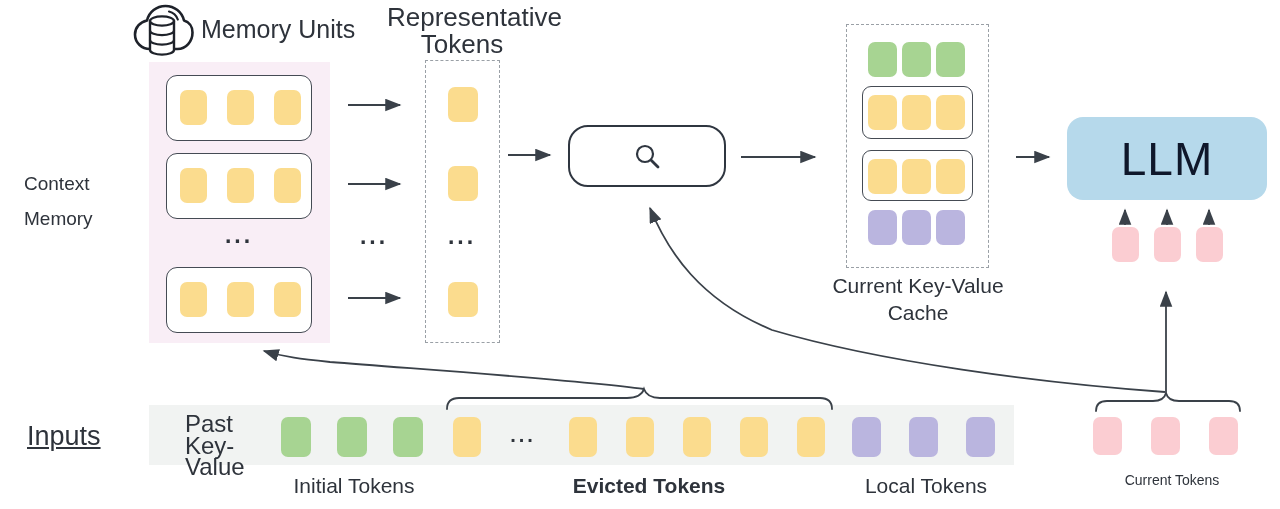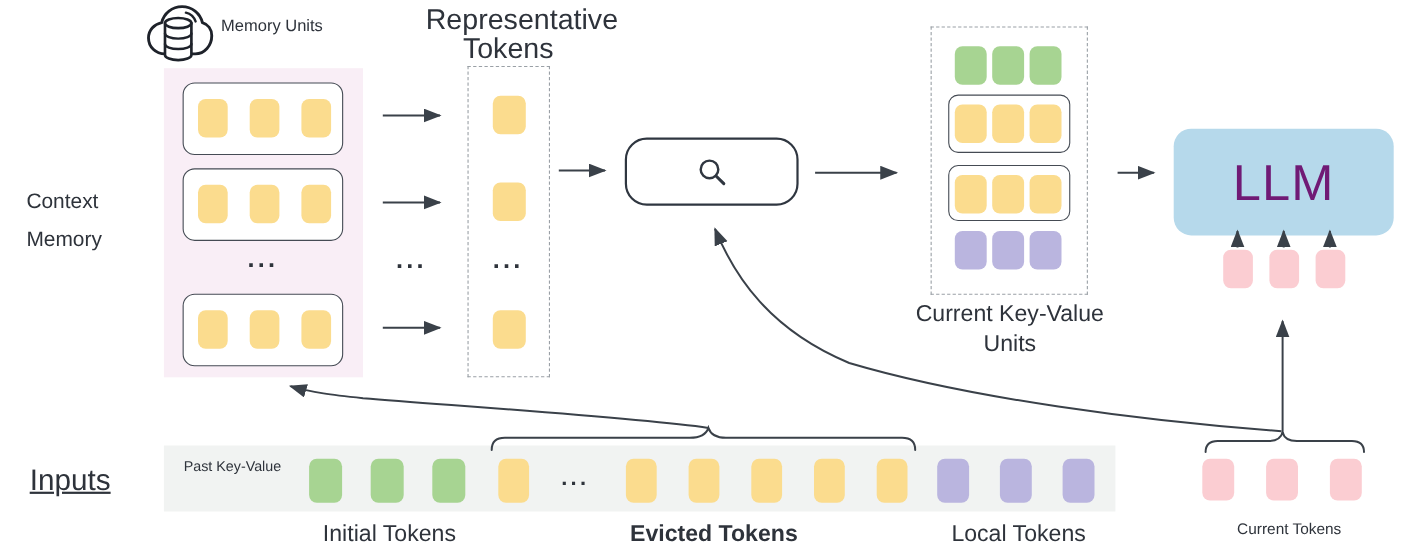--- a/index.html
+++ b/index.html
@@ -33,23 +33,23 @@
   .cache-outline{position:absolute;left:862px;width:111px;background:#fff;
         border:1.4px solid #454b54;border-radius:9px;box-sizing:border-box;}
   
   .dots{font-weight:bold;font-size:23px;letter-spacing:3px;color:var(--ink);text-align:center;}
   
   .lookup{left:568px;top:125px;width:158px;height:62px;background:#fff;
         border:2px solid #2f3640;border-radius:20px;box-sizing:border-box;
         display:flex;align-items:center;justify-content:center;gap:10px;
         font-size:26px;color:var(--ink);}
   
-  .llm{left:1067px;top:117px;width:200px;height:97px;background:var(--blue);
+  .llm{left:1067px;top:117px;width:200px;height:83px;background:var(--blue);
         border-radius:16px;display:flex;align-items:center;justify-content:center;
-        font-size:46px;font-weight:500;color:#701a75;letter-spacing:1px;}
+        font-size:46px;font-weight:500;color:#0f172a;letter-spacing:1px;}
   
   .strip{left:149px;top:405px;width:865px;height:60px;background:var(--strip_bg);}
   .under-lbl{top:474px;font-size:21px;}
   svg.overlay{position:absolute;left:0;top:0;z-index:5;pointer-events:none;}
 </style>
 </head>
 <body>
 
 <div class="canvas">
 
@@ -93,21 +93,21 @@
 
     <path d="M644,389 C580,380 430,370 330,362 C302,359 284,357 264,351" stroke="#3A4149" stroke-width="1.8" fill="none" marker-end="url(#ah)"></path>
 
     <path d="M447,409 Q447,398 459,398 L627,398 Q641,398 644,389 Q647,398 660,398 L820,398 Q832,398 832,409" stroke="#3A4149" stroke-width="1.8" fill="none" stroke-linecap="round"></path>
 
     <path d="M1096,411 Q1096,401 1107,401 L1153,401 Q1164,401 1166,393 Q1168,401 1179,401 L1229,401 Q1240,401 1240,411" stroke="#3A4149" stroke-width="1.8" fill="none" stroke-linecap="round"></path>
   </svg>
 
   <div class="abs lbl" style="left:24px;top:166px;width:118px;font-size:19px;line-height:35px;">Context Memory</div>
 
-  <div class="abs lbl" style="left:201px;top:15px;font-size:15px;">Memory Units</div>
+  <div class="abs lbl" style="left:201px;top:15px;font-size:25px;">Memory Units</div>
 
   <div class="abs mem-panel"></div>
 
   <div class="unit" style="top:75px;">
     <div class="tk c-yellow"></div>
     <div class="tk c-yellow"></div>
     <div class="tk c-yellow"></div>
   </div>
   <div class="unit" style="top:153px;">
     <div class="tk c-yellow"></div>
@@ -156,37 +156,37 @@
     <div class="tk c-yellow"></div>
     <div class="tk c-yellow"></div>
     <div class="tk c-yellow"></div>
   </div>
   <div class="row cache-row" style="top:210px;">
     <div class="tk c-purple"></div>
     <div class="tk c-purple"></div>
     <div class="tk c-purple"></div>
   </div>
 
-  <div class="abs lbl center" style="left:818px;top:272px;width:200px;font-size:21px;line-height:27px;">Current Key-Value Units</div>
+  <div class="abs lbl center" style="left:818px;top:272px;width:200px;font-size:21px;line-height:27px;">Current Key-Value Cache</div>
 
   <div class="abs llm">
     <span>LLM</span>
   </div>
 
   <div class="row" style="left:1112px;top:227px;gap:15px;">
     <div class="tk c-pink" style="width:27px;height:35px;"></div>
     <div class="tk c-pink" style="width:27px;height:35px;"></div>
     <div class="tk c-pink" style="width:27px;height:35px;"></div>
   </div>
 
   <div class="abs lbl" style="left:27px;top:421px;font-size:27px;text-decoration:underline;">Inputs</div>
 
   <div class="abs strip"></div>
 
-  <div class="abs lbl" style="left:167px;top:413px;width:104px;font-size:13px;line-height:21.5px;">Past Key-Value</div>
+  <div class="abs lbl" style="left:185px;top:413px;width:104px;font-size:24px;line-height:21.5px;">Past Key-Value</div>
 
   <div class="row" style="left:281px;top:417px;gap:26px;">
     <div class="tk c-green" style="width:30px;height:40px;"></div>
     <div class="tk c-green" style="width:30px;height:40px;"></div>
     <div class="tk c-green" style="width:30px;height:40px;"></div>
   </div>
 
   <div class="abs tk c-yellow" style="left:453px;top:417px;width:28px;height:40px;"></div>
   <div class="abs dots" style="left:498px;top:424px;width:50px;font-size:20px;">...</div>
   <div class="row" style="left:569px;top:417px;gap:29px;">

